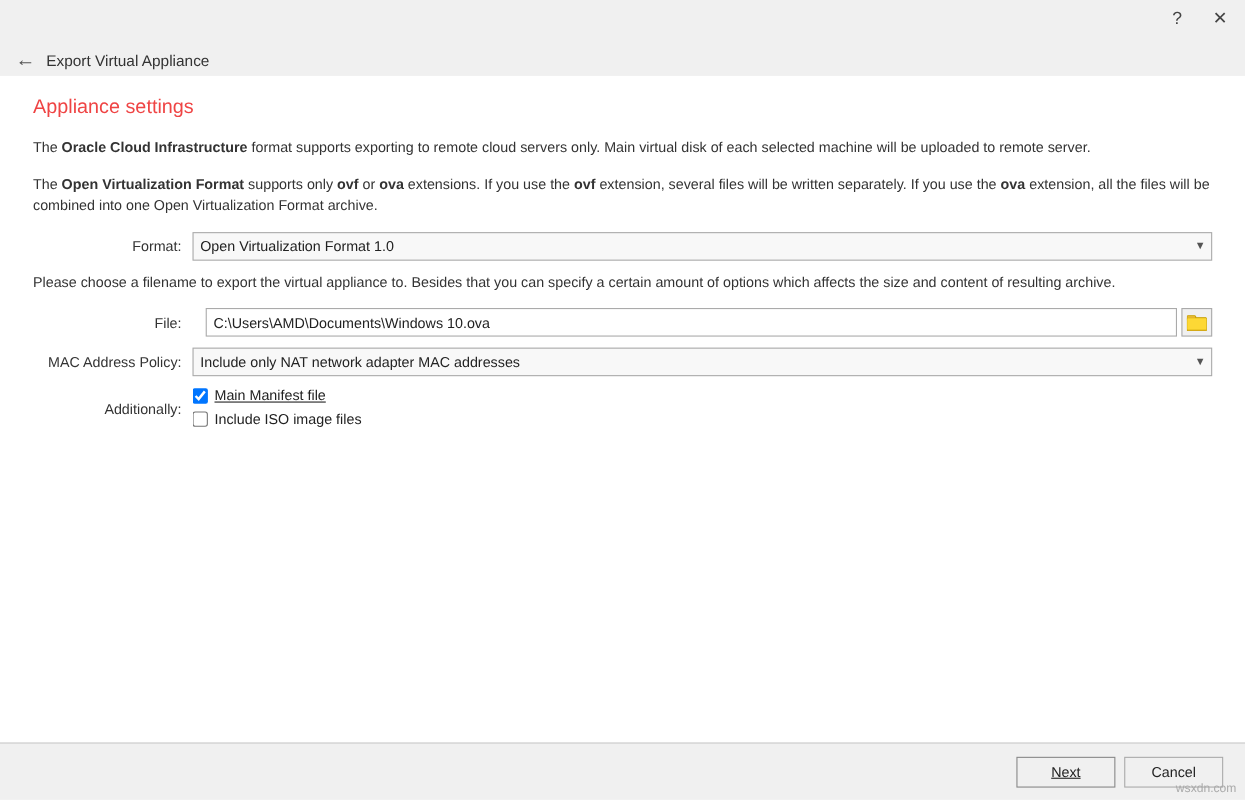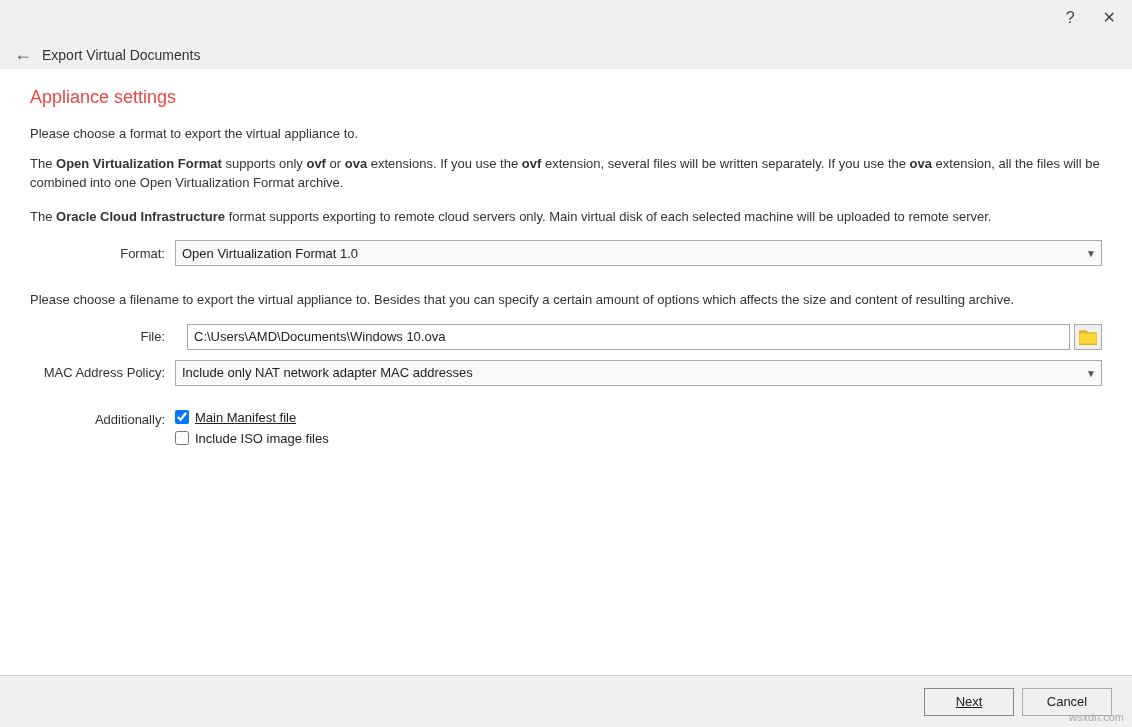--- a/index.html
+++ b/index.html
@@ -71,21 +71,21 @@
     .description-text {
       color: #333;
       margin-bottom: 10px;
       line-height: 1.5;
     }
     .description-text b { font-weight: bold; }
 
     .form-row {
       display: flex;
       align-items: center;
-      margin-bottom: 24px;
+      margin-bottom: 10px;
     }
     .form-label {
       text-align: right;
       min-width: 145px;
       padding-right: 10px;
       color: #333;
       font-size: 13px;
     }
     .select-wrapper {
       position: relative;
@@ -142,21 +142,21 @@
       background: #f0f0f0;
       cursor: pointer;
       display: flex;
       align-items: center;
       justify-content: center;
       font-size: 16px;
     }
 
     .additionally-row {
       display: flex;
-      align-items: flex-start;
+      align-items: center;
       margin-bottom: 6px;
     }
     .additionally-label {
       text-align: right;
       min-width: 145px;
       padding-right: 10px;
       color: #333;
       font-size: 13px;
       padding-top: 2px;
     }
@@ -228,35 +228,34 @@
 </head>
 <body>
 
 <div class="title-bar">
   <button class="title-bar-btn">?</button>
   <button class="title-bar-btn close">✕</button>
 </div>
 
 <div class="header">
   <span class="back-arrow">←</span>
-  <span class="header-title">Export Virtual Documents</span>
+  <span class="header-title">Export Virtual Appliance</span>
 </div>
 
 <div class="main-content">
 
   <div class="section-title">Appliance settings</div>
 
-  <p class="description-text">Please choose a format to export the virtual appliance to.</p>
+
+  <p class="description-text spacer-desc">
+    The <b>Oracle Cloud Infrastructure</b> format supports exporting to remote cloud servers only. Main virtual disk of each selected machine will be uploaded to remote server.
+  </p>
 
   <p class="description-text spacer-desc">
     The <b>Open Virtualization Format</b> supports only <b>ovf</b> or <b>ova</b> extensions. If you use the <b>ovf</b> extension, several files will be written separately. If you use the <b>ova</b> extension, all the files will be combined into one Open Virtualization Format archive.
-  </p>
-
-  <p class="description-text spacer-desc">
-    The <b>Oracle Cloud Infrastructure</b> format supports exporting to remote cloud servers only. Main virtual disk of each selected machine will be uploaded to remote server.
   </p>
 
   <div class="form-row">
     <span class="form-label">Format:</span>
     <div class="select-wrapper">
       <select><option>Open Virtualization Format 0.9</option><option selected="">Open Virtualization Format 1.0</option><option>Open Virtualization Format 2.0</option><option>Oracle Cloud Infrastructure</option></select>
       <span class="select-arrow">▼</span>
     </div>
   </div>
 

